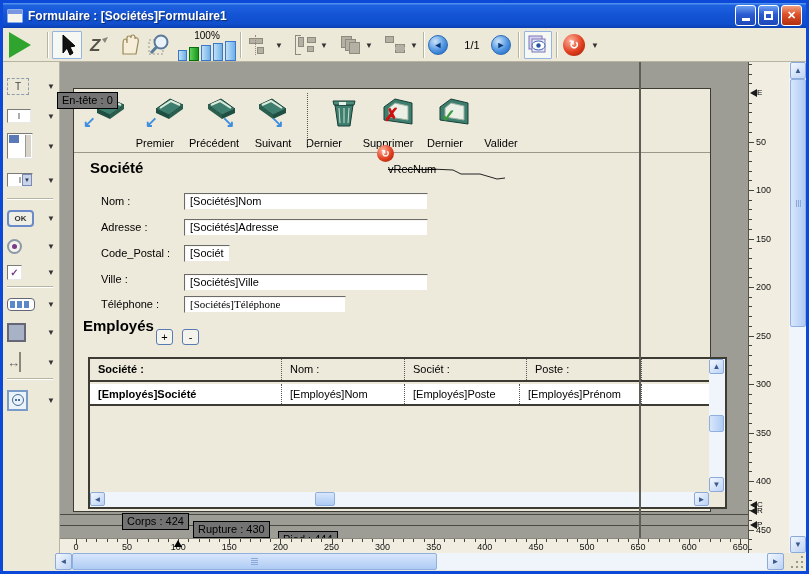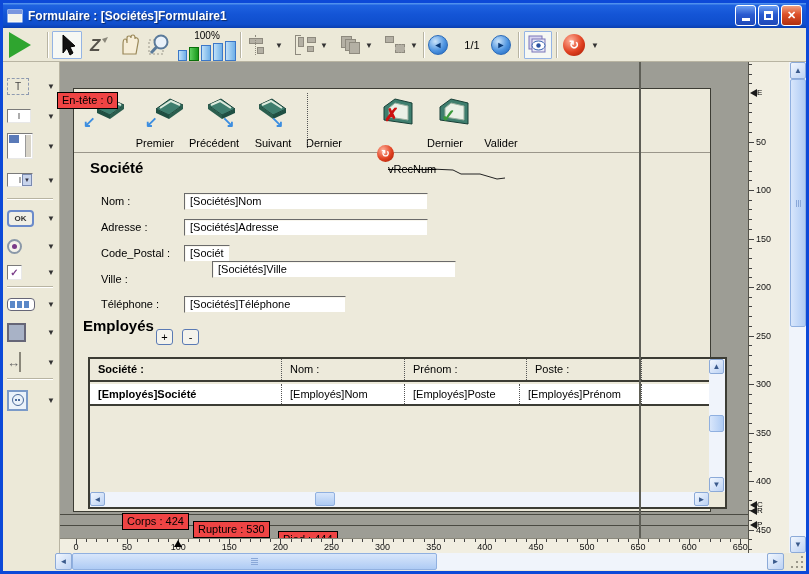--- a/index.html
+++ b/index.html
@@ -39,21 +39,21 @@
   .navbtn{position:absolute;top:4px;width:58px;height:58px;text-align:center;font-size:11px;color:#000;}
   .navbtn .lbl{position:absolute;bottom:2px;width:100%;}
   .navbtn svg{margin-top:2px;}
   .navarrow{position:absolute;font-size:15px;font-weight:bold;color:#3D8EE0;}
   #nav-dotsep{left:233px;top:4px;height:55px;width:1px;border-left:1px dotted #555;}
   #header-line{left:0;top:63px;width:636px;height:1px;background:#9A968A;}
   .h1{position:absolute;font-size:15px;font-weight:bold;color:#000;}
   .flabel{position:absolute;left:27px;font-size:11px;color:#000;white-space:nowrap;}
   .field{position:absolute;left:110px;height:17px;background:#fff;border:1px solid;border-color:#6A6A6A #EDEADB #EDEADB #6A6A6A;box-shadow:1px 1px 0 #F8F6EE inset;font-size:11px;padding:1px 2px 0 5px;overflow:hidden;white-space:nowrap;}
   .pmbtn{position:absolute;width:17px;height:16px;background:#F4F3EC;border:1px solid #5A7AB4;border-radius:3px;font-size:11px;display:flex;align-items:center;justify-content:center;}
-  .tag{position:absolute;background:#ef4444;border:1px solid #000;font-size:11px;line-height:14px;height:17px;padding:0 4px;white-space:nowrap;z-index:6;color:#000;}
+  .tag{position:absolute;background:#737373;border:1px solid #000;font-size:11px;line-height:14px;height:17px;padding:0 4px;white-space:nowrap;z-index:6;color:#000;}
   .secline{position:absolute;left:0;width:688px;height:1px;background:#4A4A42;z-index:4;}
   
   #emptable{left:28px;top:295px;width:639px;height:152px;border:2px solid #3C3C34;background:#EDEADB;z-index:2;}
   .trow{position:absolute;left:0;display:flex;}
   .cell{font-size:11px;padding:4px 0 0 8px;overflow:hidden;white-space:nowrap;border-right:1px dotted #555;}
   .c0{width:192px;font-weight:bold;}.c1{width:123px;}.c2{width:122px;}.c3{width:115px;}.cf{width:67px;border-right:none;}
   #thead-row{top:0;height:23px;border-bottom:2px solid #3C3C34;background:#EDEADB;width:619px;}
   #tdata-row{top:25px;height:22px;background:#fff;border-bottom:2px solid #3C3C34;width:619px;}
   
   .sbtn{background:linear-gradient(135deg,#F2F7FE,#BCD2F4);border:1px solid #8CAAD8;border-radius:2px;color:#3A5A8C;display:flex;align-items:center;justify-content:center;font-size:8px;}
@@ -300,20 +300,29 @@
         <svg width="38" height="30" viewBox="0 0 38 30">
             <polygon points="29,14 15,4 2,10 16,20" fill="#3E7E6E" stroke="#173F36"></polygon>
             <polygon points="29,14 16,20 16,24 29,18" fill="#1F4F42"></polygon>
             <polygon points="16,20 2,10 2,14 16,24" fill="#2A5E4E"></polygon>
             <polyline points="25,13 14,6 5,10" fill="none" stroke="#DDEBDD" stroke-width="2"></polyline>
           </svg>
         <span class="navarrow" style="left:24px;top:20px;">↘</span>
         <span class="lbl">Dernier</span>
       </div>
       <div id="nav-dotsep" class="abs"></div>
+      <div class="navbtn" style="left:239px;">
+        <svg width="34" height="34" viewBox="0 0 34 34">
+            <polygon points="10,10 28,10 25,31 13,31" fill="#3E7E6E" stroke="#173F36"></polygon>
+            <polygon points="8,6 30,6 29,10 9,10" fill="#4E8E7E" stroke="#173F36"></polygon>
+            <path d="M14,13 L15,28 M19,13 L19,28 M24,13 L23,28" stroke="#CFE2CF" fill="none"></path>
+            <rect x="14" y="7" width="7" height="3" fill="#E8EFE6"></rect>
+          </svg>
+        <span class="lbl">Supprimer</span>
+      </div>
       <div class="navbtn" style="left:295px;">
         <svg width="36" height="32" viewBox="0 0 36 32">
             <polygon points="4,12 15,4 32,8 32,29 4,25" fill="#3E7E6E" stroke="#173F36"></polygon>
             <polygon points="9,13 15,8 28,11 28,25 9,22" fill="#EAF0E6" stroke="#9AB0A0"></polygon>
             <text x="4" y="26" font-size="18" font-weight="bold" fill="#CC1111">✗</text>
           </svg>
         <span class="lbl">Dernier</span>
       </div>
       <div class="navbtn" style="left:351px;">
         <svg width="36" height="32" viewBox="0 0 36 32">
@@ -332,34 +341,34 @@
         </svg>
 
       <div class="h1" style="left:16px;top:70px;">Société</div>
       <span class="flabel" style="top:106px;">Nom :</span>
       <div class="field" style="top:104px;width:244px;">[Sociétés]Nom</div>
       <span class="flabel" style="top:132px;">Adresse :</span>
       <div class="field" style="top:130px;width:244px;">[Sociétés]Adresse</div>
       <span class="flabel" style="top:158px;">Code_Postal :</span>
       <div class="field" style="top:156px;width:46px;">[Sociét</div>
       <span class="flabel" style="top:184px;">Ville :</span>
-      <div class="field" style="top:172px;width:244px;margin-left:28px;">[Sociétés]Ville</div>
+      <div class="field" style="top:185px;width:244px;">[Sociétés]Ville</div>
       <span class="flabel" style="top:209px;">Téléphone :</span>
-      <div class="field" style="top:207px;width:162px;">[Sociétés]Téléphone</div>
+      <div class="field" style="top:207px;width:162px;font-family:Liberation Serif, serif;">[Sociétés]Téléphone</div>
 
       <div class="h1" style="left:9px;top:228px;">Employés</div>
       <div class="pmbtn" style="left:82px;top:240px;">+</div>
       <div class="pmbtn" style="left:108px;top:240px;">-</div>
     </div>
 
     <div id="emptable" class="abs">
       <div id="thead-row" class="trow">
         <div class="cell c0">Société :</div>
         <div class="cell c1">Nom :</div>
-        <div class="cell c2">Prénom :</div>
+        <div class="cell c2">Sociét :</div>
         <div class="cell c3">Poste :</div>
         <div class="cell cf"></div>
       </div>
       <div id="tdata-row" class="trow">
         <div class="cell c0">[Employés]Société</div>
         <div class="cell c1">[Employés]Nom</div>
         <div class="cell c3">[Employés]Poste</div>
         <div class="cell c2">[Employés]Prénom</div>
         <div class="cell cf"></div>
       </div>
@@ -373,21 +382,21 @@
       <div class="abs vtrack" style="left:0;right:16px;bottom:0;height:15px;">
         <div class="sbtn abs" style="left:0;top:0;width:15px;height:14px;">◄</div>
         <div class="hthumb abs" style="left:225px;top:0;width:20px;height:14px;"></div>
         <div class="sbtn abs" style="right:0;top:0;width:15px;height:14px;">►</div>
       </div>
     </div>
 
     <div class="secline" style="top:452px;"></div>
     <div class="secline" style="top:463px;"></div>
     <div class="tag" style="left:62px;top:451px;">Corps : 424</div>
-    <div class="tag" style="left:133px;top:459px;">Rupture : 530</div>
+    <div class="tag" style="left:133px;top:459px;">Rupture : 430</div>
     <div class="tag" style="left:218px;top:469px;">Pied : 444</div>
   </div>
 
   <div class="tag" style="left:54px;top:89px;z-index:12;">En-tête : 0</div>
 
   <div id="hruler" class="abs">
       <div class="htick" style="left:26.2px;height:3px;"></div>
       <div class="htick" style="left:36.4px;height:3px;"></div>
       <div class="htick" style="left:46.7px;height:3px;"></div>
       <div class="htick" style="left:56.9px;height:3px;"></div>

